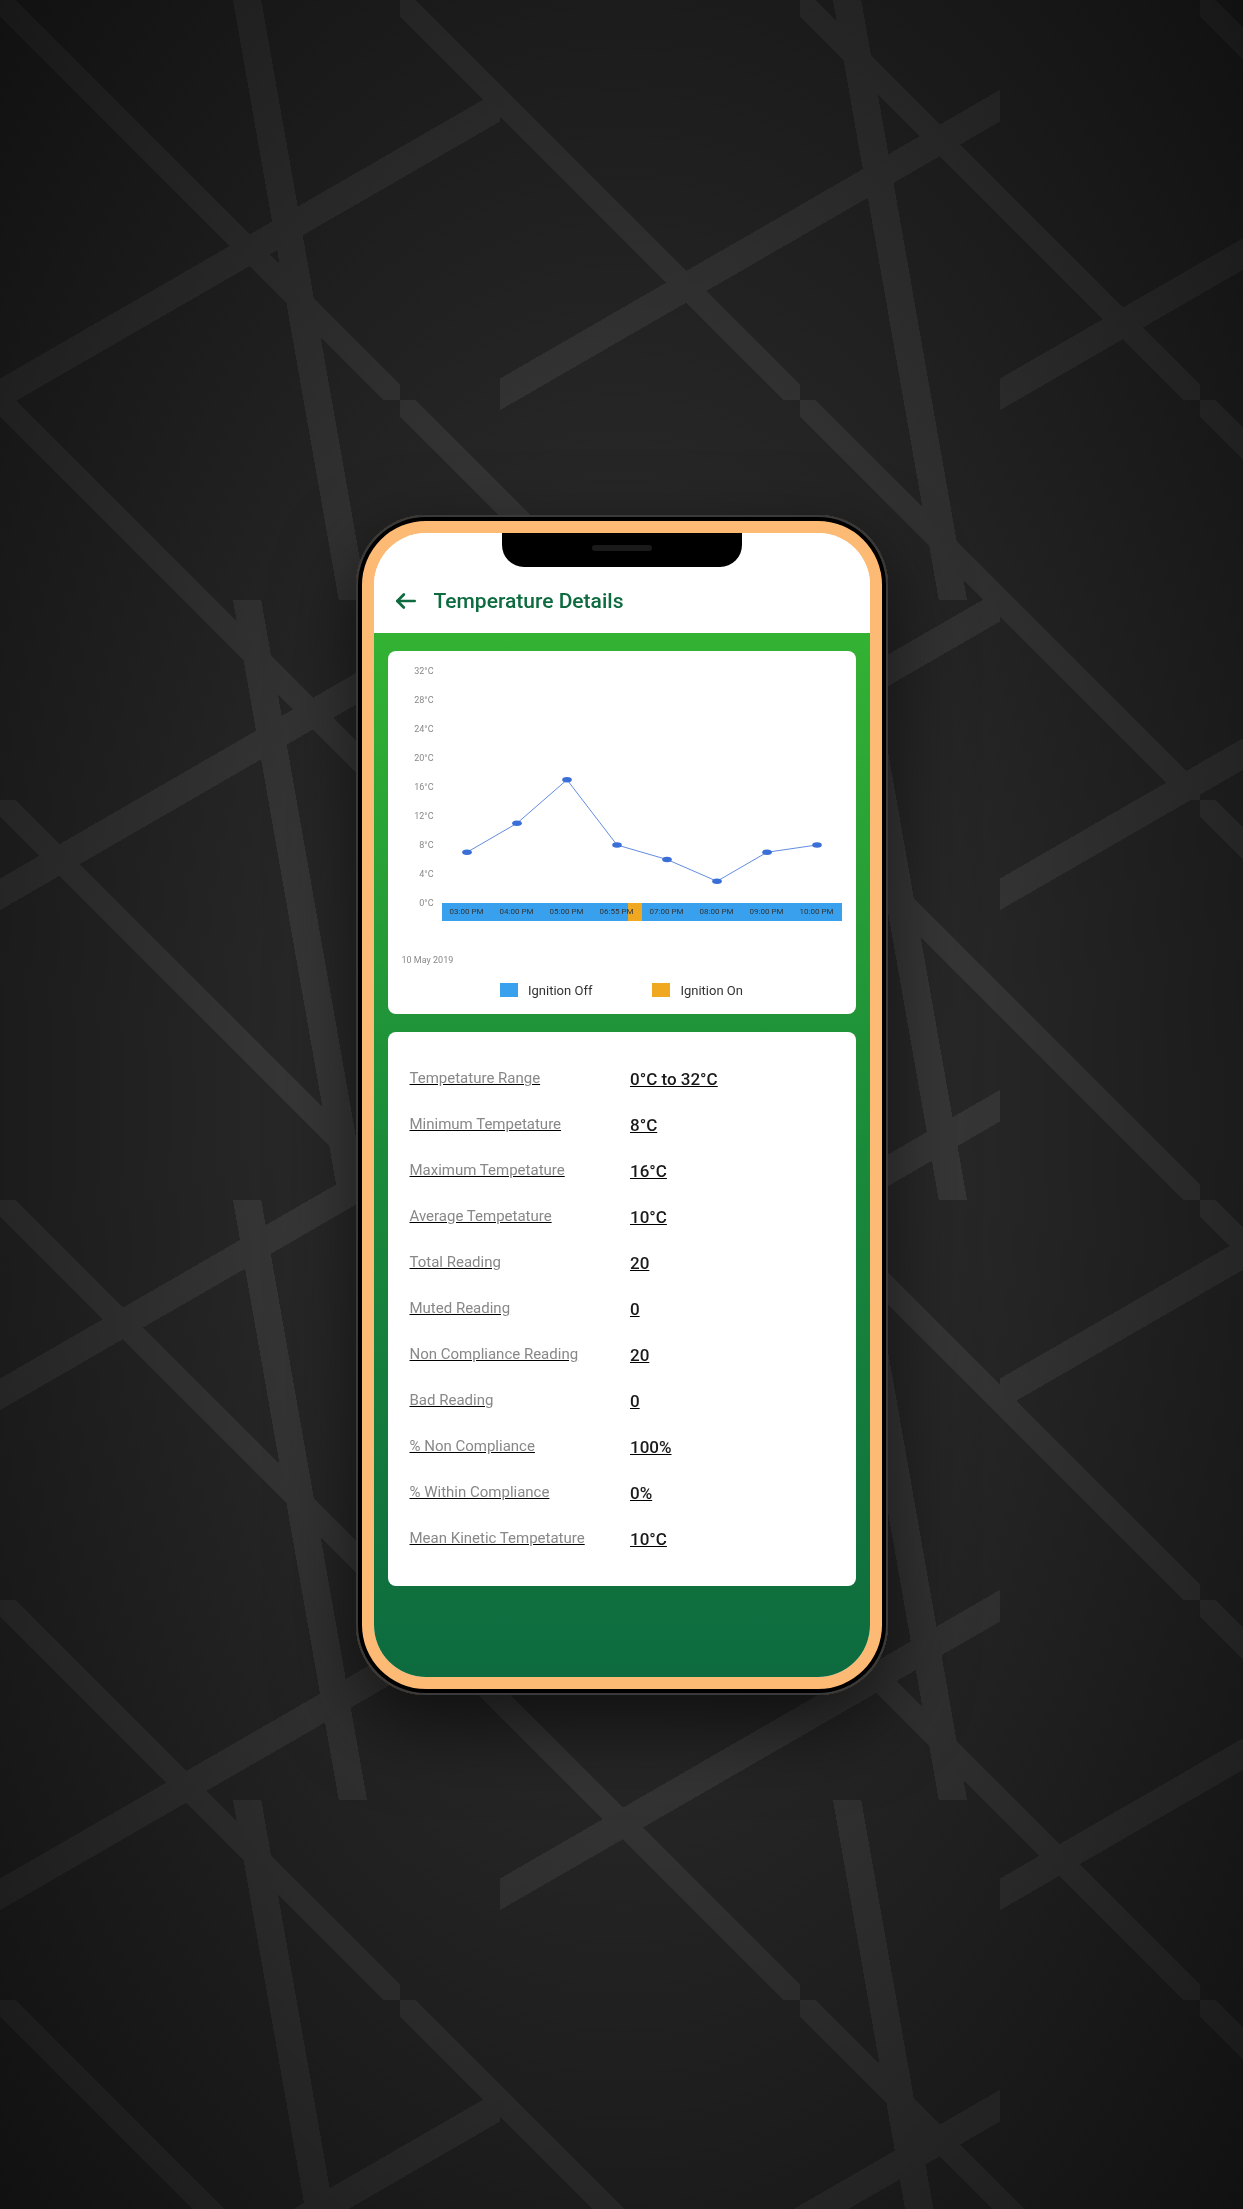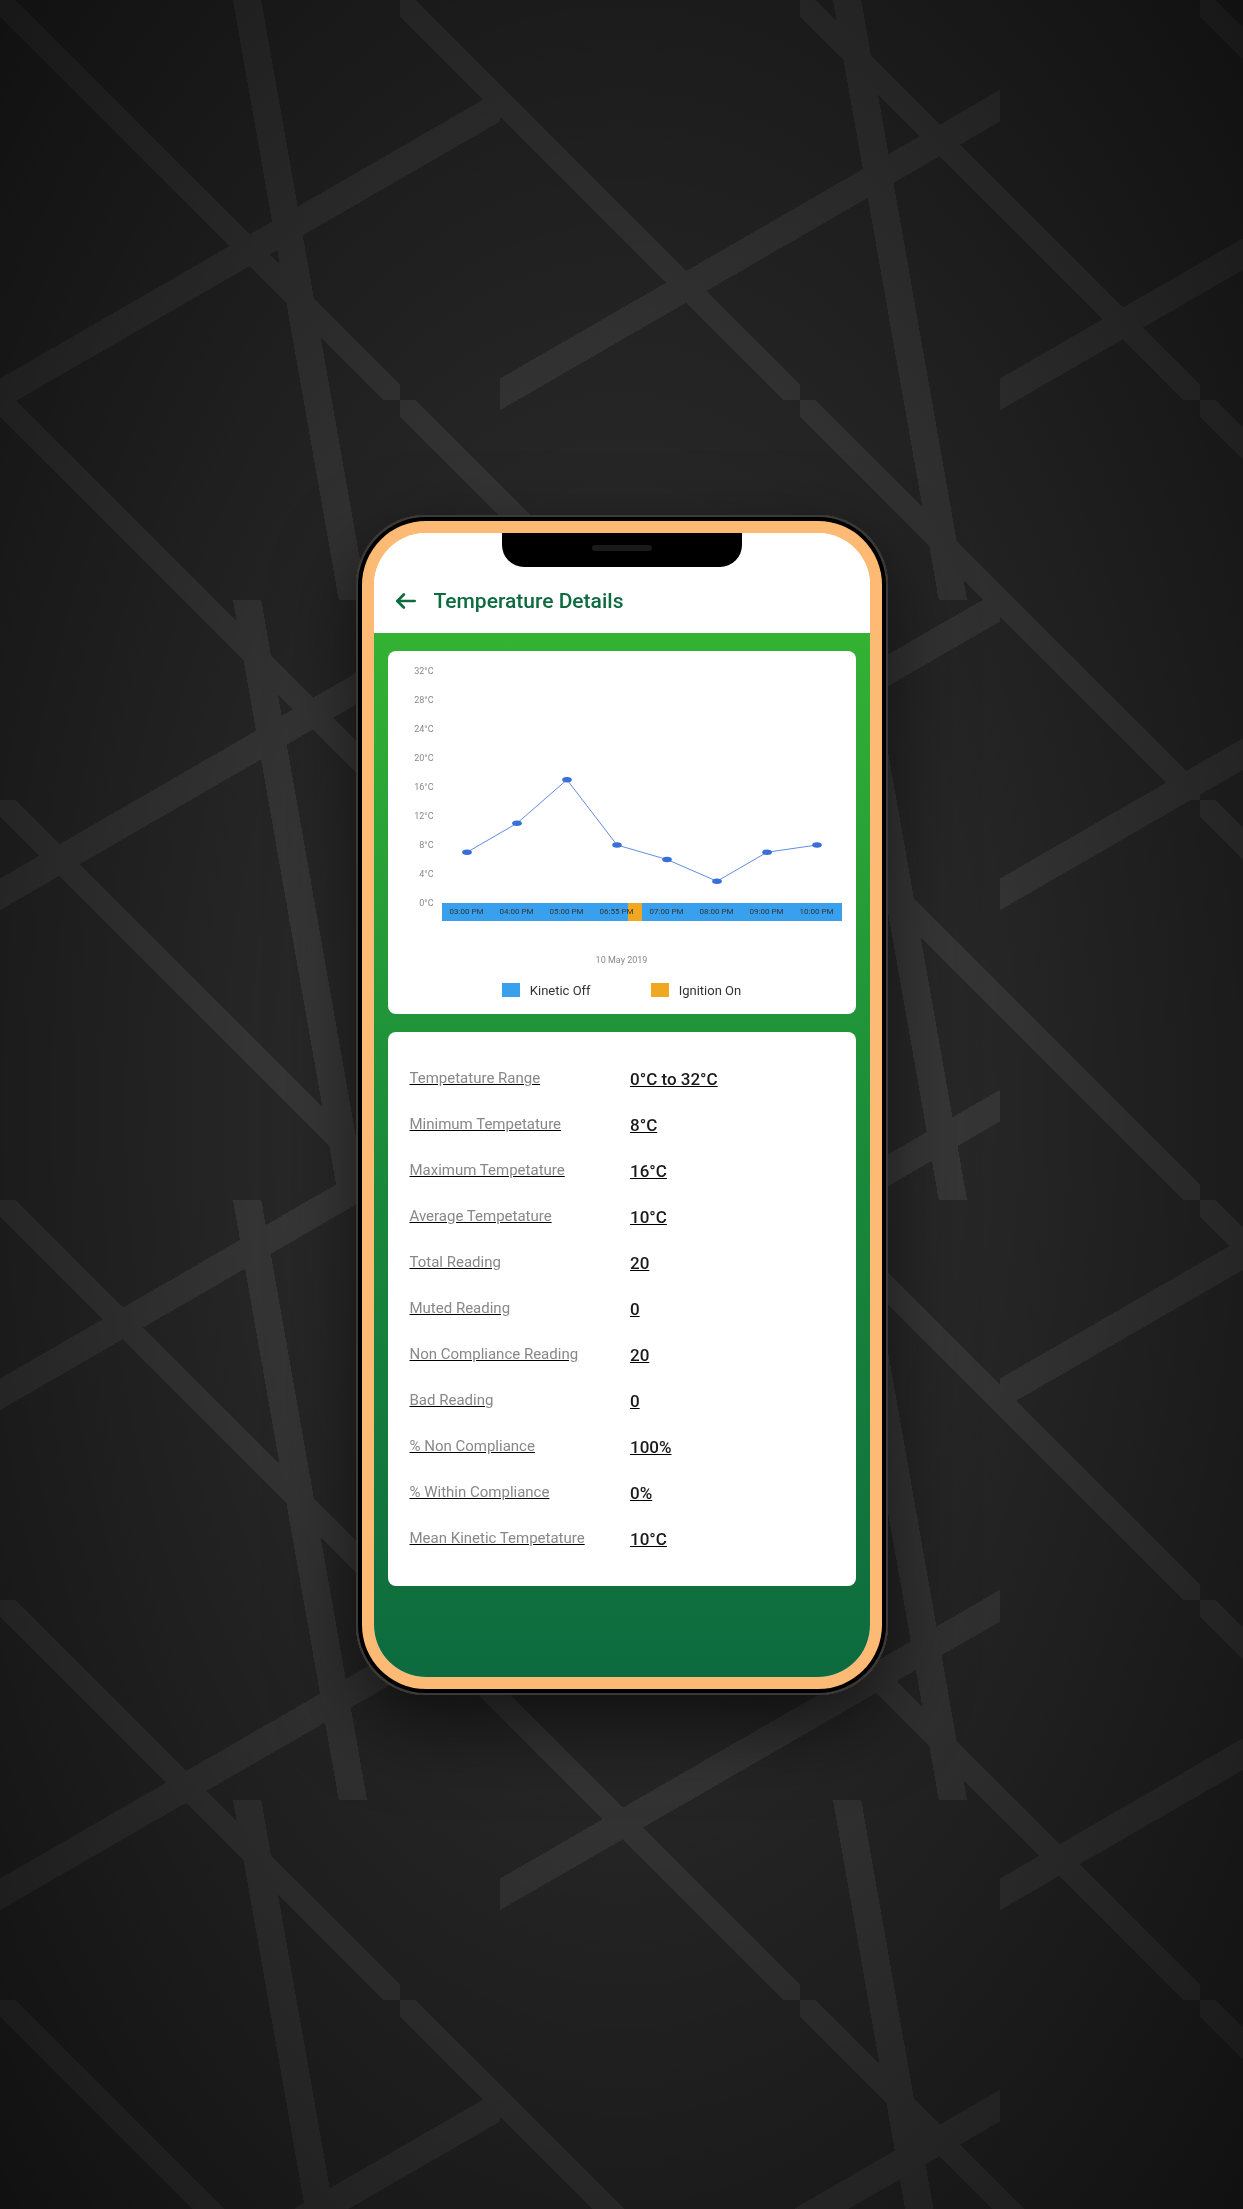--- a/index.html
+++ b/index.html
@@ -154,21 +154,21 @@
 .xax-seg {
   flex: 1;
   display: flex;
   align-items: center;
   justify-content: center;
   font-size: 8px;
   color: #333;
   white-space: nowrap;
 }
 .date-label {
-  text-align: center;
+  text-align: left;
   font-size: 9px;
   color: #888;
   margin-top: 4px;
 }
 .legend {
   display: flex;
   justify-content: center;
   gap: 60px;
   margin-top: 18px;
 }
@@ -258,21 +258,21 @@
                   <div class="xax-seg" style="background: rgb(57, 160, 237);">08:00 PM</div>
                   <div class="xax-seg" style="background: rgb(57, 160, 237);">09:00 PM</div>
                   <div class="xax-seg" style="background: rgb(57, 160, 237);">10:00 PM</div>
                 </div>
             </div>
           </div>
           <div class="date-label">10 May 2019</div>
           <div class="legend">
             <div class="legend-item">
               <div class="swatch" id="sw-off" style="background: rgb(57, 160, 237);"></div>
-              <span>Kinetic Off</span>
+              <span>Ignition Off</span>
             </div>
             <div class="legend-item">
               <div class="swatch" id="sw-on" style="background: rgb(240, 168, 32);"></div>
               <span>Ignition On</span>
             </div>
           </div>
         </div>
 
         <div class="stats-card" id="stats">
             <div class="stat-row">

